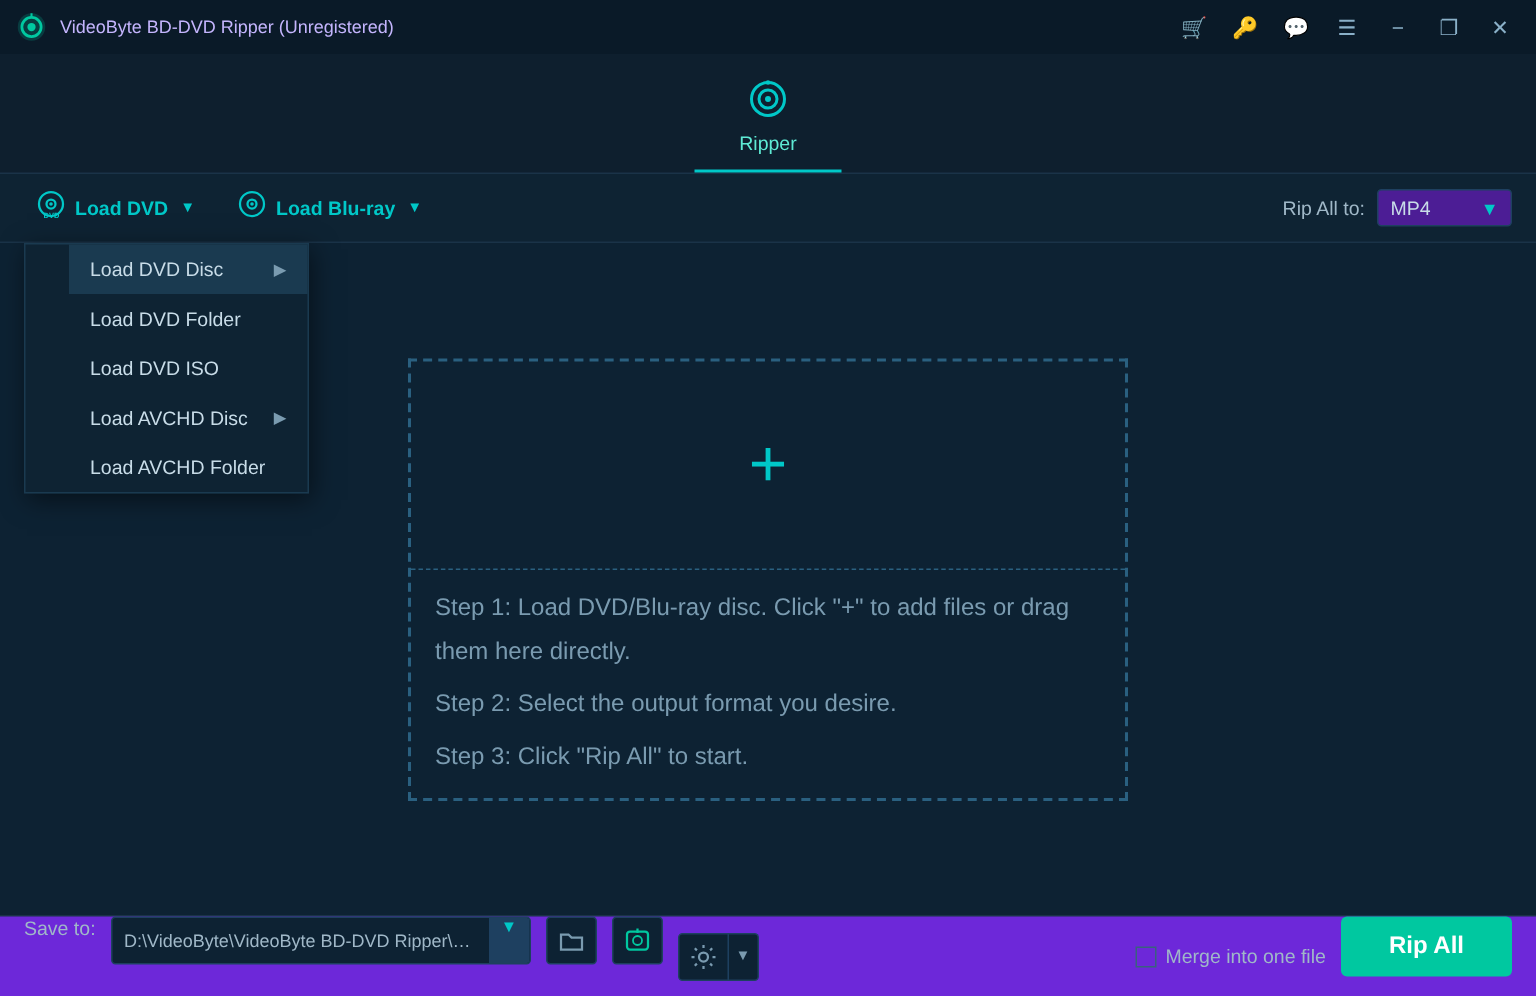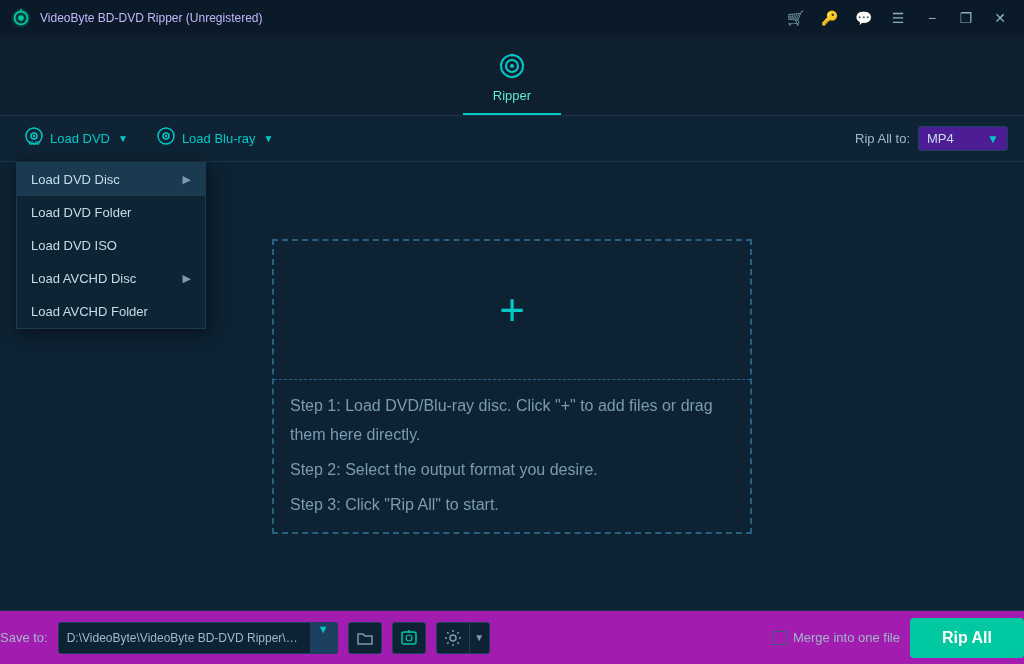--- a/index.html
+++ b/index.html
@@ -104,20 +104,21 @@
       display: flex;
       align-items: center;
       gap: 6px;
       background: transparent;
       border: none;
       color: #00c8c8;
       font-size: 13px;
       cursor: pointer;
       padding: 4px 8px;
       border-radius: 3px;
+      font-weight: bold;
     }
     .load-btn-icon { font-size: 18px; }
     .dropdown-arrow {
       font-size: 10px;
       color: #00c8c8;
       margin-left: 2px;
     }
     .toolbar-separator {
       flex: 1;
     }
@@ -199,33 +200,33 @@
       top: 162px;
     }
     .menu-item {
       display: flex;
       align-items: center;
       justify-content: space-between;
       padding: 9px 14px;
       font-size: 13px;
       color: #c8dce8;
       cursor: pointer;
+      margin-left: 29px;
     }
     .menu-item:hover, .menu-item.active {
       background: #1a3a50;
     }
     .menu-item .chevron { font-size: 11px; color: #7a9bb0; }
 
     
     #bottom-bar {
-      background: #a21caf;
+      background: #6d28d9;
       height: 54px;
       display: flex;
-      align-items: center;
-      padding: 0 0;
+      padding: 0 16px;
       gap: 10px;
       border-top: 1px solid #1a3348;
     }
     #save-to-label {
       font-size: 13px;
       color: #a0b8c8;
       white-space: nowrap;
     }
     #save-path-box {
       display: flex;

